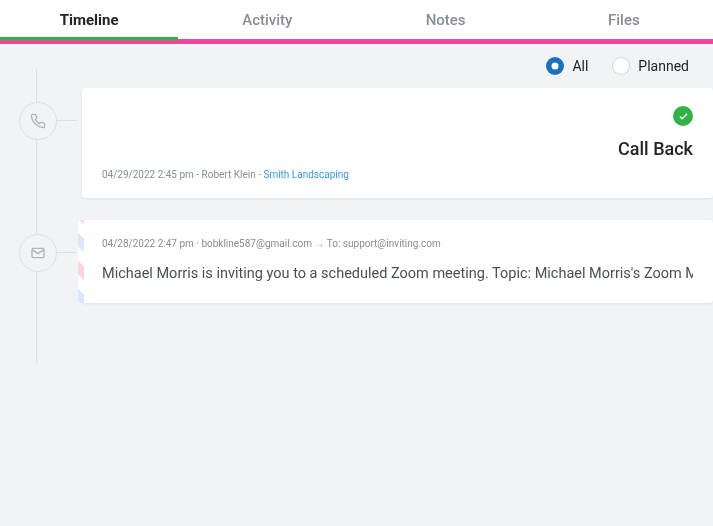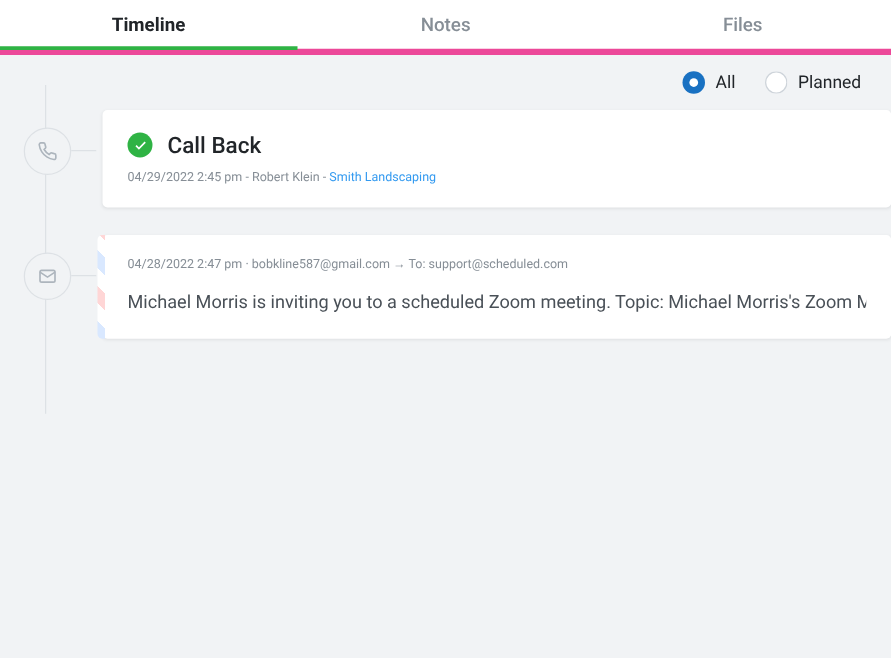--- a/index.html
+++ b/index.html
@@ -139,23 +139,24 @@
       #d9e8ff 0 10px,
       #fff 10px 20px,
       #ffd6d6 20px 30px,
       #fff 30px 40px
     );
     border-radius: 4px 0 0 4px;
   }
 
   .title-row {
     display: flex;
-    align-items: flex-start;
+    align-items: flex-end;
     gap: 12px;
     margin-bottom: 10px;
+    flex-direction: column;
   }
   .status-check {
     width: 20px; height: 20px;
     border-radius: 50%;
     background: #2fb344;
     display: flex;
     align-items: center;
     justify-content: center;
     flex-shrink: 0;
   }
@@ -183,20 +184,23 @@
     font-size: 15px;
     color: #495057;
   }
 </style>
 </head>
 <body>
 
 <div class="tabs">
   <div class="tab active">
     <span>Timeline</span>
+  </div>
+  <div class="tab">
+    <span>Activity</span>
   </div>
   <div class="tab">
     <span>Notes</span>
   </div>
   <div class="tab">
     <span>Files</span>
   </div>
 </div>
 
 <div class="filter-row">
@@ -238,20 +242,20 @@
   <div class="entry">
     <div class="node">
       <svg viewBox="0 0 24 24">
           <rect x="3" y="5" width="18" height="14" rx="2"></rect>
           <polyline points="3 7 12 13 21 7"></polyline>
         </svg>
     </div>
     <div class="connector"></div>
     <div class="card email">
       <div class="meta">
-        <span>04/28/2022 2:47 pm</span><span> · </span><span>bobkline587@gmail.com</span><span> → </span><span>To: </span><span>support@scheduled.com</span>
+        <span>04/28/2022 2:47 pm</span><span> · </span><span>bobkline587@gmail.com</span><span> → </span><span>To: </span><span>support@inviting.com</span>
       </div>
       <div class="email-body">Michael Morris is inviting you to a scheduled Zoom meeting. Topic: Michael Morris's Zoom Meeting /j/87160791117?pwd=c0FtQ0lrT1l2RWV6eGVJTFI3bnFUUT09 ...</div>
     </div>
   </div>
 
 
 </div>
 
 </body></html>

